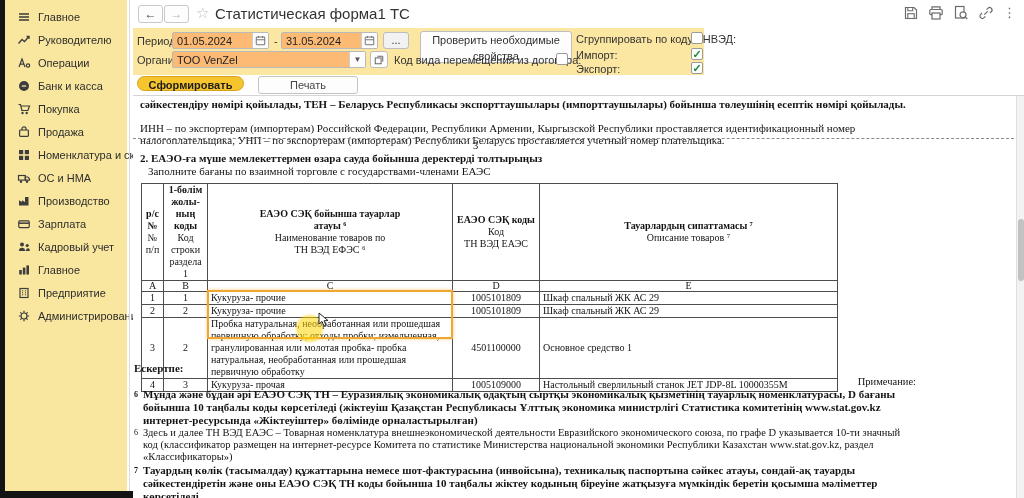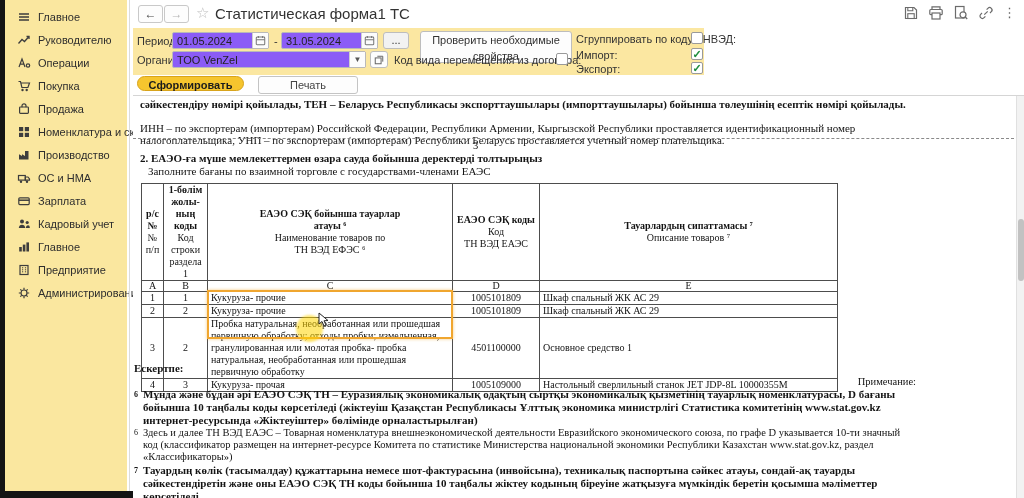--- a/index.html
+++ b/index.html
@@ -28,21 +28,21 @@
   .nav-btn.fwd  { left:31px; color:#b5b5b5; }
   .star { position:absolute; left:63px; top:4px; font-size:15px; color:#c0c0c0; }
   .title { position:absolute; left:82px; top:5px; font-size:15px; color:#333; white-space:nowrap; }
   .hdr-icons { position:absolute; right:8px; top:5px; display:flex; gap:9px; align-items:center; }
   .hdr-icons .kebab { font-size:13px; color:#666; line-height:16px; }
   .kebab-edge { position:absolute; left:1019px; top:9px; font-size:13px; color:#666; }
 
   
   .toolbar { position:absolute; left:133px; top:28px; width:571px; height:47px; background:#fbe7a1; }
   .tb-label { position:absolute; font-size:11px; color:#333; white-space:nowrap; }
-  .field { position:absolute; background:#8b5cf6; border:1px solid #b9b9b9; border-radius:2px;
+  .field { position:absolute; background:#fdba74; border:1px solid #b9b9b9; border-radius:2px;
     font-size:11px; color:#222; display:flex; align-items:center; }
   .field .val { flex:1; padding-left:4px; white-space:nowrap; overflow:hidden; }
   .mini-btn { border-left:1px solid #cfcfcf; width:16px; height:100%; display:flex;
     align-items:center; justify-content:center; background:#fcfcfc; }
   .btn { position:absolute; border:1px solid #bdbdbd; border-radius:3px; background:#fdfdfd;
     font-size:11px; color:#333; text-align:center; }
   .dots-btn { line-height:15px; background:#f2f2f2; }
   .cb { position:absolute; width:12px; height:12px; background:#fff; border:1px solid #9a9a9a;
     border-radius:2px; font-size:11px; line-height:11px; text-align:center; color:#1e8e3e;
     font-weight:bold; }
@@ -116,20 +116,27 @@
     </div>
     <div class="nav-item">
       <svg width="14" height="14" viewBox="0 0 14 14">
           <path d="M2 11 5 3l3 8M3.2 8.2h3.6" stroke="#3d3d3d" stroke-width="1.2" fill="none"></path>
           <circle cx="11" cy="9.5" r="1.7" stroke="#3d3d3d" stroke-width="1.2" fill="none"></circle>
         </svg>
       <span class="nav-label">Операции</span>
     </div>
     <div class="nav-item">
       <svg width="14" height="14" viewBox="0 0 14 14">
+          <circle cx="7" cy="7" r="5" fill="#3d3d3d"></circle>
+          <path d="M4.8 7h4.4" stroke="#fae79f" stroke-width="1.3"></path>
+        </svg>
+      <span class="nav-label">Банк и касса</span>
+    </div>
+    <div class="nav-item">
+      <svg width="14" height="14" viewBox="0 0 14 14">
           <path d="M1.5 2.5h2l1.4 6h6l1.6-4.5H4" stroke="#3d3d3d" stroke-width="1.2" fill="none"></path>
           <circle cx="5.5" cy="11" r="1.2" fill="#3d3d3d"></circle>
           <circle cx="9.7" cy="11" r="1.2" fill="#3d3d3d"></circle>
         </svg>
       <span class="nav-label">Покупка</span>
     </div>
     <div class="nav-item">
       <svg width="14" height="14" viewBox="0 0 14 14">
           <path d="M5 5.2V3.8a2 2 0 0 1 4 0v1.4" stroke="#3d3d3d" stroke-width="1.2" fill="none"></path>
           <rect x="2.6" y="5" width="8.8" height="6.4" rx="0.8" stroke="#3d3d3d" stroke-width="1.2" fill="none"></rect>
@@ -140,32 +147,32 @@
       <svg width="14" height="14" viewBox="0 0 14 14">
           <rect x="2" y="2" width="4.2" height="4.2" fill="#3d3d3d"></rect>
           <rect x="7.8" y="2" width="4.2" height="4.2" fill="#3d3d3d"></rect>
           <rect x="2" y="7.8" width="4.2" height="4.2" fill="#3d3d3d"></rect>
           <rect x="7.8" y="7.8" width="4.2" height="4.2" fill="#3d3d3d"></rect>
         </svg>
       <span class="nav-label">Номенклатура и склад</span>
     </div>
     <div class="nav-item">
       <svg width="14" height="14" viewBox="0 0 14 14">
-          <path d="M2 11.5V6.2l3 1.8V6.2l3 1.8V3h3.5v8.5z" fill="#3d3d3d"></path>
-        </svg>
-      <span class="nav-label">Производство</span>
-    </div>
-    <div class="nav-item">
-      <svg width="14" height="14" viewBox="0 0 14 14">
           <rect x="1.5" y="4.5" width="6.8" height="4.6" stroke="#3d3d3d" stroke-width="1.2" fill="none"></rect>
           <path d="M8.3 6h2.6l1.6 2v1.1H8.3z" stroke="#3d3d3d" stroke-width="1.2" fill="none"></path>
           <circle cx="4" cy="10.7" r="1.2" fill="#3d3d3d"></circle>
           <circle cx="10" cy="10.7" r="1.2" fill="#3d3d3d"></circle>
         </svg>
       <span class="nav-label">ОС и НМА</span>
+    </div>
+    <div class="nav-item">
+      <svg width="14" height="14" viewBox="0 0 14 14">
+          <path d="M2 11.5V6.2l3 1.8V6.2l3 1.8V3h3.5v8.5z" fill="#3d3d3d"></path>
+        </svg>
+      <span class="nav-label">Производство</span>
     </div>
     <div class="nav-item">
       <svg width="14" height="14" viewBox="0 0 14 14">
           <rect x="1.8" y="3.8" width="10.4" height="6.8" rx="1" stroke="#3d3d3d" stroke-width="1.2" fill="none"></rect>
           <path d="M1.8 6.2h10.4" stroke="#3d3d3d" stroke-width="1.5"></path>
         </svg>
       <span class="nav-label">Зарплата</span>
     </div>
     <div class="nav-item">
       <svg width="14" height="14" viewBox="0 0 14 14">

